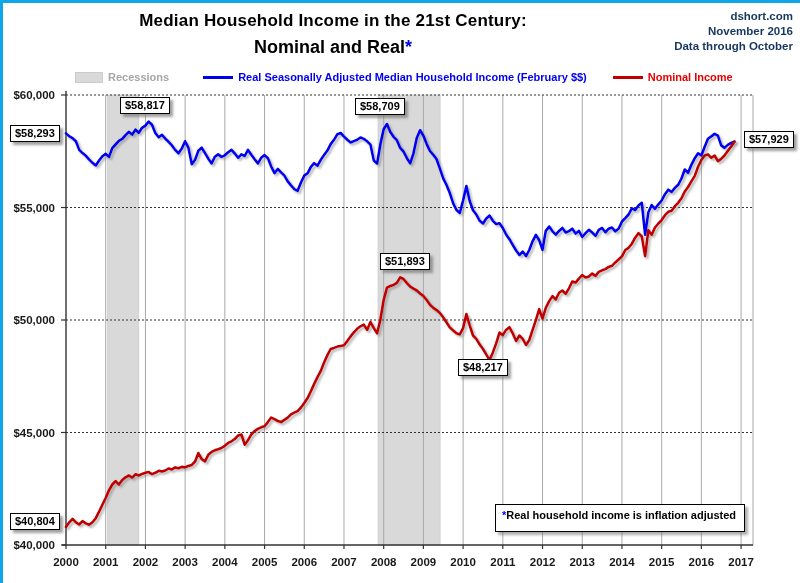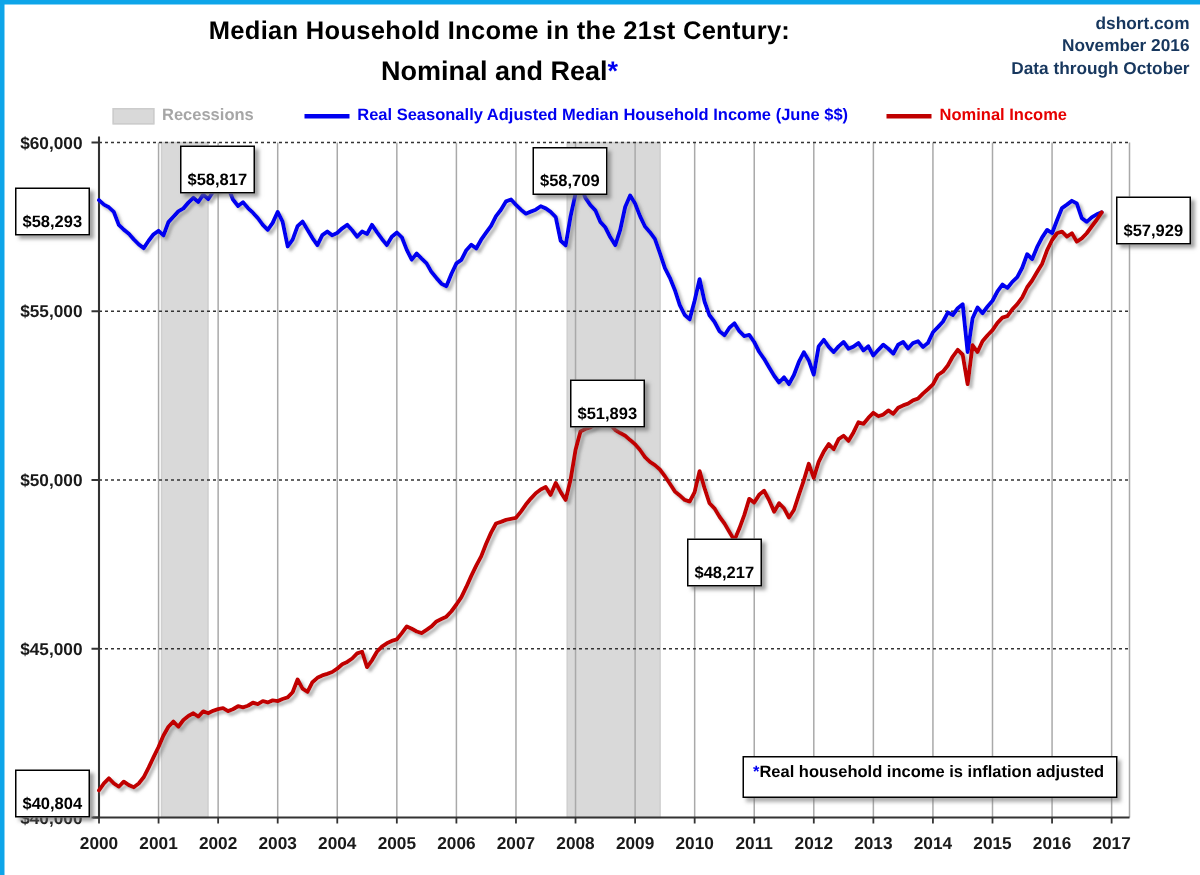--- a/index.html
+++ b/index.html
@@ -19,21 +19,21 @@
   .legend .item{display:flex;align-items:center;}
   .sw-rect{width:26px;height:9px;background:#d9d9d9;border:1px solid #cccccc;margin-right:5px;}
   .sw-line{width:30px;height:3px;margin-right:5px;}
   .lbl-recessions{color:#a6a6a6;}
   .lbl-real{color:#0000f0;}
   .lbl-nominal{color:#e60000;}
   .gap1{width:34px;} .gap2{width:26px;}
   #chart-svg{position:absolute;left:0;top:0;}
   .plot-note{position:absolute;top:93px;right:62px;font-size:11.5px;font-weight:bold;color:#111;}
   .callout{position:absolute;background:#ffffff;border:1.5px solid #000;
-    font-size:11px;font-weight:bold;color:#000;padding:16px 4px 2px 4px;
+    font-size:11px;font-weight:bold;color:#000;padding:1px 4px 2px 4px;
     box-shadow:2.5px 2.5px 2.5px rgba(110,110,110,0.65);white-space:nowrap;z-index:5;}
   .footnote{position:absolute;left:492px;top:501px;width:236px;background:#fff;
     border:1.5px solid #000;box-shadow:2.5px 2.5px 2.5px rgba(110,110,110,0.55);
     font-size:11px;font-weight:bold;color:#000;padding:3px 6px 8px 6px;line-height:15px;z-index:4;}
 </style>
 </head>
 <body>
 
 <div id="frame">
 
@@ -49,21 +49,21 @@
   </div>
 
   <div class="legend">
     <div class="item">
       <span class="sw-rect"></span>
       <span class="lbl-recessions">Recessions</span>
     </div>
     <div class="gap1"></div>
     <div class="item">
       <span class="sw-line" style="background:#0000f0;"></span>
-      <span class="lbl-real">Real Seasonally Adjusted Median Household Income (June $$)</span>
+      <span class="lbl-real">Real Seasonally Adjusted Median Household Income (February $$)</span>
     </div>
     <div class="gap2"></div>
     <div class="item">
       <span class="sw-line" style="background:#c00000;"></span>
       <span class="lbl-nominal">Nominal Income</span>
     </div>
   </div>
 
   <svg id="chart-svg" width="798" height="581">
       <defs>

